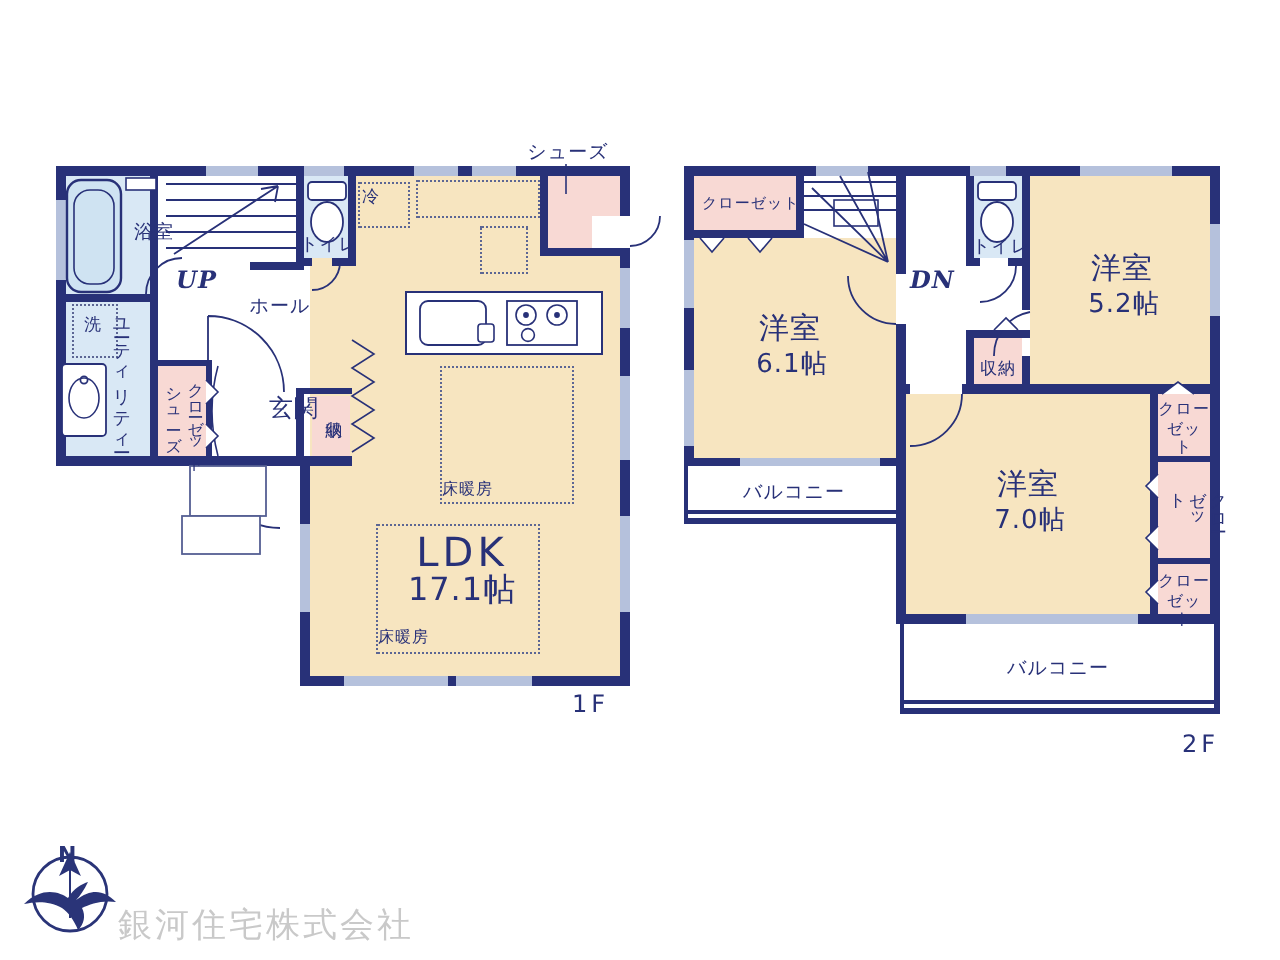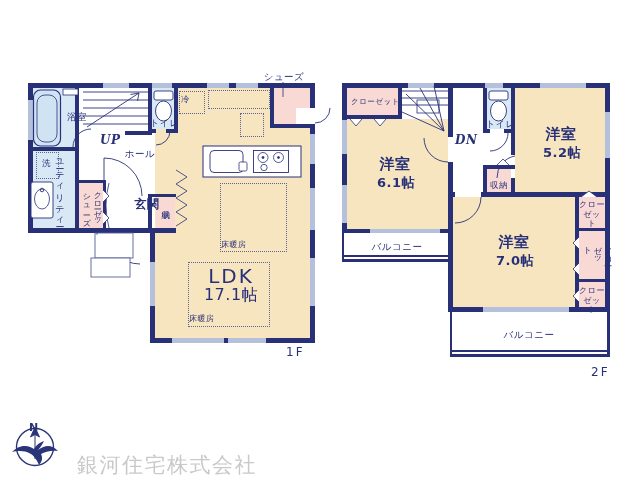--- a/index.html
+++ b/index.html
@@ -5,21 +5,21 @@
   html,body{margin:0;padding:0;background:#fff;}
   .canvas{position:relative;width:640px;height:480px;background:#ffffff;overflow:hidden;
           font-family:"DejaVu Sans",sans-serif;color:#283178;}
   .flr{display:contents;}
   .room{position:absolute;}
   .wall{position:absolute;background:#283178;}
   .win{position:absolute;background:#b5c1dc;}
   .rail{position:absolute;background:#283178;}
   .dash{position:absolute;border:1px dotted #5c6694;}
   .lbl{position:absolute;color:#283178;text-align:center;line-height:1.2;white-space:nowrap;letter-spacing:0.5px;}
-  .b{font-weight:bold;}
+  .b{font-weight:normal;}
   .vlbl{position:absolute;color:#283178;writing-mode:vertical-rl;line-height:1.1;}
   .wrap{white-space:normal;word-break:break-all;line-height:1.2;}
   .stairs-note{font-family:"DejaVu Serif",serif;font-style:italic;font-weight:bold;}
   .overlay{position:absolute;left:0;top:0;pointer-events:none;}
   .company{position:absolute;color:#c9c9c9;letter-spacing:1.5px;}
   .z1{z-index:1}.z2{z-index:2}.z3{z-index:3}.z4{z-index:4}.z5{z-index:5}
 </style>
 </head>
 <body>
 
@@ -77,21 +77,21 @@
     <div class="dash z4" style="left:208px;top:90px;width:60px;height:17px;"></div>
     <div class="dash z4" style="left:240px;top:113px;width:22px;height:22px;"></div>
     <div class="dash z4" style="left:220px;top:183px;width:65px;height:67px;"></div>
     <div class="dash z4" style="left:188px;top:262px;width:80px;height:63px;"></div>
     <div class="dash z4" style="left:36px;top:152px;width:21px;height:25px;"></div>
 
     
     <div class="lbl z5" style="left:256px;top:71px;width:56px;font-size:9.5px;">シューズ</div>
     <div class="lbl z5" style="left:181px;top:94px;font-size:8.5px;">冷</div>
     <div class="lbl z5" style="left:150px;top:118px;font-size:9px;">トイレ</div>
-    <div class="lbl z5 stairs-note" style="left:100px;top:133px;font-size:12px;">UP</div>
+    <div class="lbl z5 stairs-note" style="left:88px;top:133px;font-size:12px;">UP</div>
     <div class="lbl z5" style="left:120px;top:148px;width:40px;font-size:9.5px;">ホール</div>
     <div class="lbl z5" style="left:62px;top:111px;width:30px;font-size:9.5px;">浴室</div>
     <div class="lbl z5" style="left:42px;top:158px;font-size:8.5px;">洗</div>
     <div class="vlbl z5" style="left:54px;top:153px;height:80px;font-size:9px;letter-spacing:1px;">ユーティリティー</div>
     <div class="vlbl z5" style="left:81px;top:188px;height:40px;font-size:8px;letter-spacing:2px;">シューズ</div>
     <div class="vlbl z5" style="left:92px;top:186px;height:46px;font-size:8px;">クローゼット</div>
     <div class="lbl z5 b" style="left:128px;top:197px;width:38px;font-size:12px;">玄関</div>
     <div class="vlbl z5" style="left:161px;top:204px;height:26px;font-size:8.5px;">収納</div>
     <div class="lbl z5" style="left:221px;top:240px;font-size:8px;">床暖房</div>
     <div class="lbl z5" style="left:196px;top:264px;width:70px;font-size:20px;letter-spacing:2px;">LDK</div>
@@ -258,16 +258,16 @@
       <g stroke="#2a3478">
         <circle cx="35" cy="447" r="18.5" stroke-width="1.4"></circle>
         <path d="M35 431 L35 459" stroke-width="1"></path>
         <path d="M35 427 L30.5 437 L35 434.5 L39.5 437 Z" fill="#2a3478"></path>
         <path d="M12 452 C21 443 30 446 34 449 C37 444 41 442 44 441 C42 445 40 448 38 450 C46 444 52 445 58 451 C51 450 45 452 41 454 C43 458 42 462 39 465 C37 460 34 456 31 454 C24 450 17 451 12 452 Z" fill="#2a3478" stroke="none"></path>
       </g>
     </g>
   </svg>
 
   
-  <div class="company z5" style="left:77px;top:451px;font-size:21px;">銀河住宅株式会社</div>
+  <div class="company z5" style="left:59px;top:451px;font-size:17px;">銀河住宅株式会社</div>
   <div class="lbl z5" style="left:29px;top:421px;font-size:11px;font-weight:bold;color:#2a3478;">N</div>
 
 </div>
 
 </body></html>

